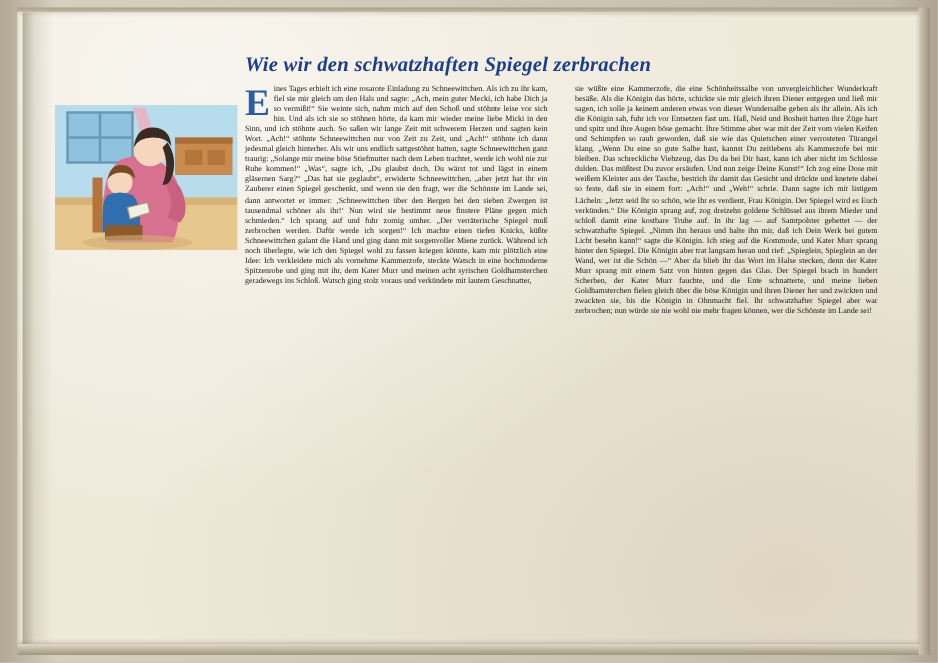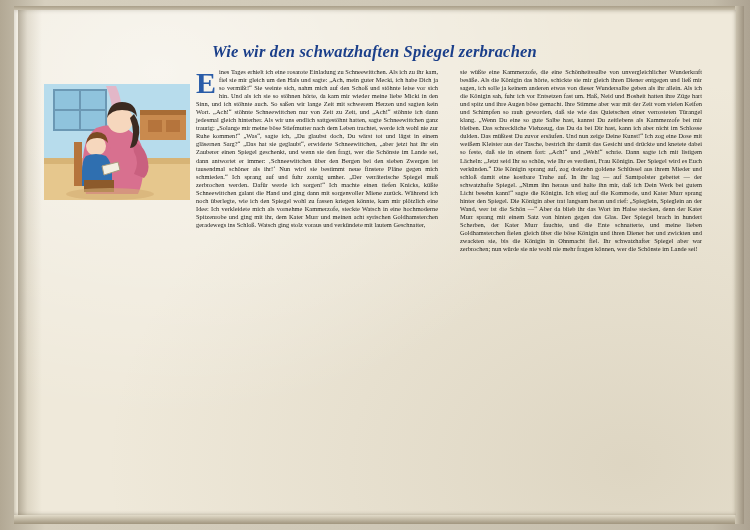--- a/index.html
+++ b/index.html
@@ -76,21 +76,21 @@
     top: 42px;
     width: 506px;
   }
   .headline {
     font-family: "Liberation Serif", serif;
     font-weight: bold;
     font-style: italic;
     font-size: 16.5px;
     color: #1b3f8a;
     letter-spacing: .2px;
-    margin: 0 0 10px 16px;
+    margin: 0 0 10px 0;
     white-space: nowrap;
   }
   .columns {
     position: absolute;
     left: 0;
     top: 0;
     width: 506px;
   }
   .col {
     position: absolute;

